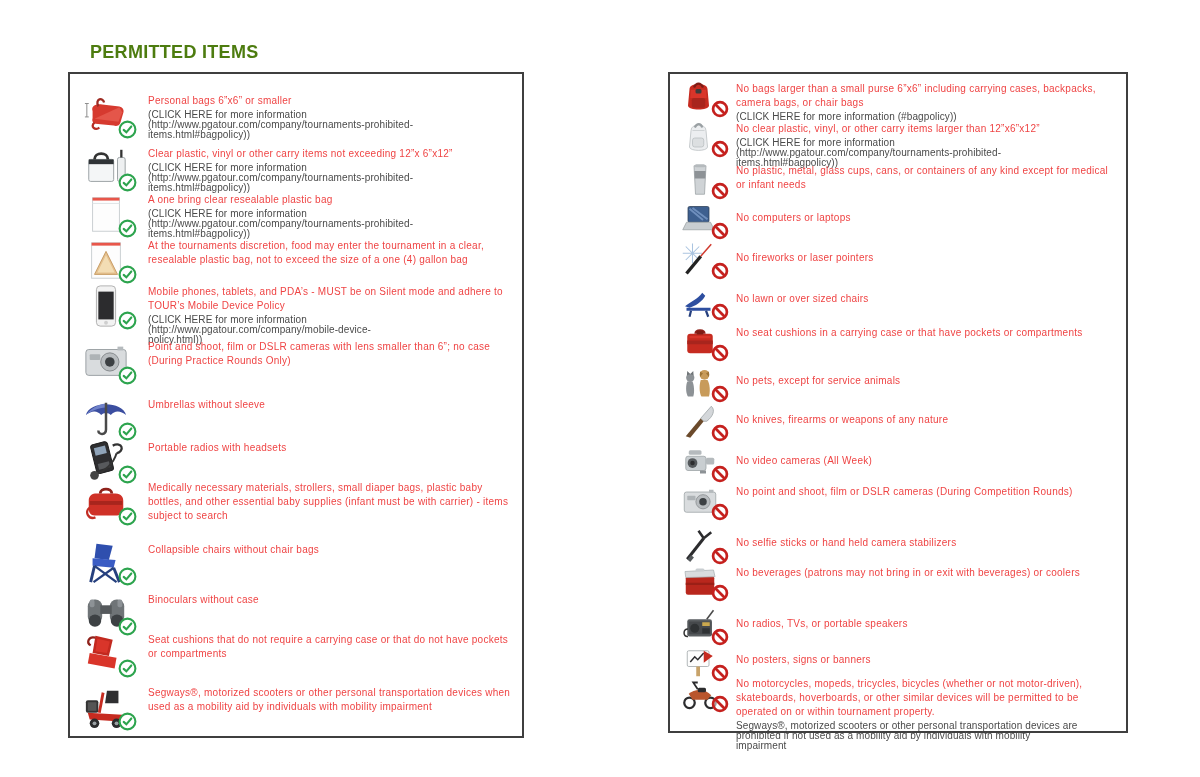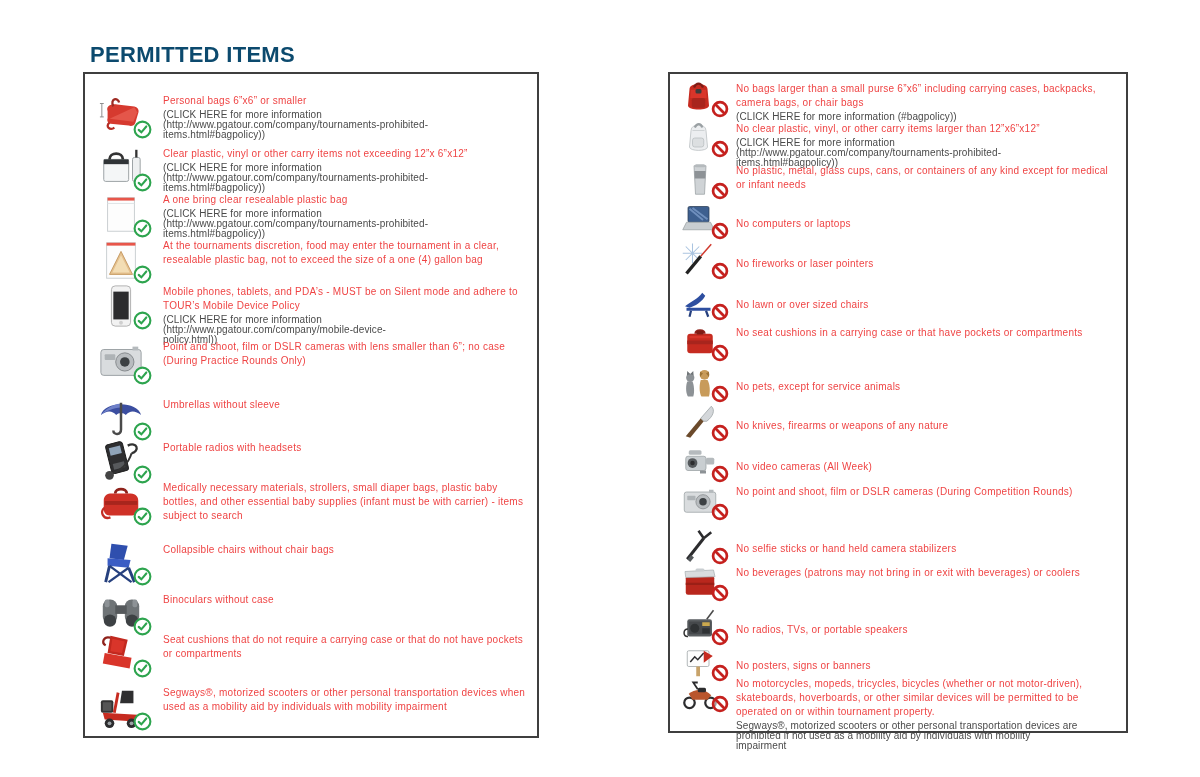--- a/index.html
+++ b/index.html
@@ -1,39 +1,39 @@
 <!DOCTYPE html>
 <html><head>
 <meta charset="utf-8">
 <style>
   html,body{margin:0;padding:0;background:#ffffff;}
   .page{position:relative;width:1200px;height:777px;background:#ffffff;
         font-family:"Liberation Sans", sans-serif;overflow:hidden;}
-  .col-title{position:absolute;margin:0;font-size:22px;font-weight:800;
-             letter-spacing:.3px;color:#0c4a6e;}
+  .col-title{position:absolute;margin:0;font-size:18px;font-weight:800;
+             letter-spacing:.3px;color:#4d7c0f;}
   #t-perm{left:90px;top:42px;}
   #t-proh{left:686px;top:42px;}
   .box{position:absolute;box-sizing:border-box;border:2px solid #3f3f3f;background:#fff;}
-  #box-perm{left:83px;top:72px;width:456px;height:666px;padding:18px 8px 0 8px;}
+  #box-perm{left:68px;top:72px;width:456px;height:666px;padding:18px 8px 0 8px;}
   #box-proh{left:668px;top:72px;width:460px;height:661px;padding:6px 6px 0 8px;}
   .rows{display:flex;flex-direction:column;}
   .row{display:flex;align-items:flex-start;flex-shrink:0;}
   .ic{position:relative;flex:0 0 auto;}
   .perm .ic{width:48px;height:46px;margin:0 18px 0 4px;}
   .proh .ic{width:40px;height:36px;margin:0 16px 0 2px;}
   .icon-svg{width:100%;height:100%;display:block;}
   .badge{position:absolute;display:block;}
   .perm .badge{width:19px;height:19px;right:-7px;bottom:-1px;}
   .proh .badge{width:18px;height:18px;right:-9px;bottom:-2px;}
   .badge svg{width:100%;height:100%;display:block;}
   .txt{margin-top:2px;}
   .perm .txt{max-width:372px;}
   .proh .txt{max-width:394px;}
   .perm .txt.vc{margin-top:4px;}
-  .proh .txt.vc{margin-top:15px;}
+  .proh .txt.vc{margin-top:9px;}
   .main{font-size:10px;line-height:14px;color:#ef4444;letter-spacing:.25px;}
   .note{font-size:10px;line-height:10.2px;color:#4a4a4a;letter-spacing:.1px;
         margin-top:2px;overflow-wrap:break-word;max-width:346px;}
   .note.narrow{max-width:256px;overflow-wrap:anywhere;}
   .note:empty{display:none;}
   
   .perm .row:nth-child(1){height:53px}.perm .row:nth-child(2){height:46px}
   .perm .row:nth-child(3){height:46px}.perm .row:nth-child(4){height:46px}
   .perm .row:nth-child(5){height:55px}.perm .row:nth-child(6){height:56px}
   .perm .row:nth-child(7){height:43px}.perm .row:nth-child(8){height:42px}

